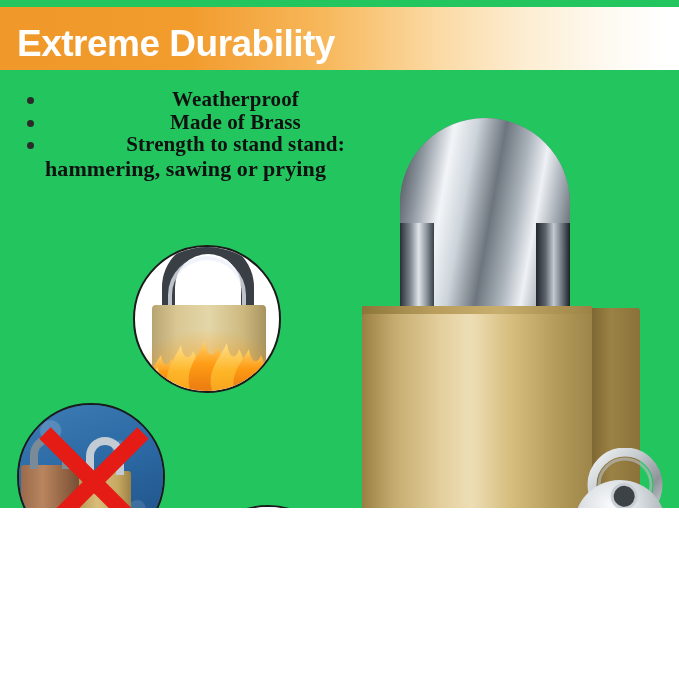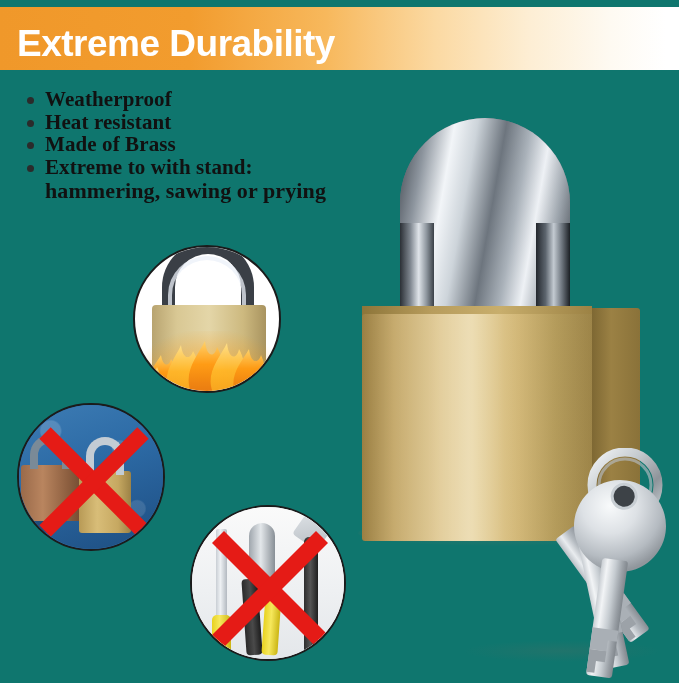--- a/index.html
+++ b/index.html
@@ -3,21 +3,21 @@
 <meta charset="utf-8">
 <style>
   html,body{margin:0;padding:0;}
   body{
     width:679px;height:683px;
     background:#ffffff;
     font-family:"Liberation Sans",sans-serif;
     overflow:hidden;
     position:relative;
   }
-  #stage{position:relative;width:679px;height:683px;background:#0f766e;overflow:hidden;}
+  #stage{position:relative;width:679px;height:508px;background:#22c55e;overflow:hidden;}
 
   
   .banner{
     position:absolute;left:0;top:7px;width:679px;height:63px;
     background:linear-gradient(to right,#F0982A 0%,#F29C2E 28%,#F7B85C 48%,#FBD9A2 64%,#FDEED4 78%,#FEFAF2 90%,#ffffff 98%);
   }
   .banner-title{
     position:absolute;left:17px;top:15px;
     font-family:"Liberation Sans",sans-serif;
     font-size:37px;font-weight:bold;color:#FFFFFF;
@@ -31,20 +31,21 @@
     font-family:"Liberation Serif",serif;
     color:#111111;
   }
   .bullet-row{
     position:relative;
     font-size:21px;font-weight:bold;
     line-height:22.5px;
     padding-left:19px;
     margin:0 0 0 0;
     letter-spacing:0.1px;
+    text-align:center;
   }
   .bullet-row .dot{
     position:absolute;left:1px;top:9px;
     width:7px;height:7px;border-radius:50%;
     background:#2b2b2b;
   }
   .bullet-sub{
     font-size:22px;font-weight:bold;line-height:25px;
     padding-left:19px;letter-spacing:0.1px;
   }
@@ -227,29 +228,25 @@
     <div class="banner-title">Extreme Durability</div>
   </div>
 
   <div class="bullets">
     <div class="bullet-row">
       <span class="dot"></span>
       <span>Weatherproof</span>
     </div>
     <div class="bullet-row">
       <span class="dot"></span>
-      <span>Heat resistant</span>
-    </div>
-    <div class="bullet-row">
-      <span class="dot"></span>
       <span>Made of Brass</span>
     </div>
     <div class="bullet-row">
       <span class="dot"></span>
-      <span>Extreme to with stand:</span>
+      <span>Strength to stand stand:</span>
     </div>
     <div class="bullet-sub">hammering, sawing or prying</div>
   </div>
 
   <div class="inset" id="inset-fire">
     <div class="fire-lock-shackle"></div>
     <div class="fire-lock-body"></div>
     <div class="flame-glow"></div>
     <svg width="148" height="148" viewBox="0 0 148 148" style="position:absolute;left:0;top:0;">
       <defs>

